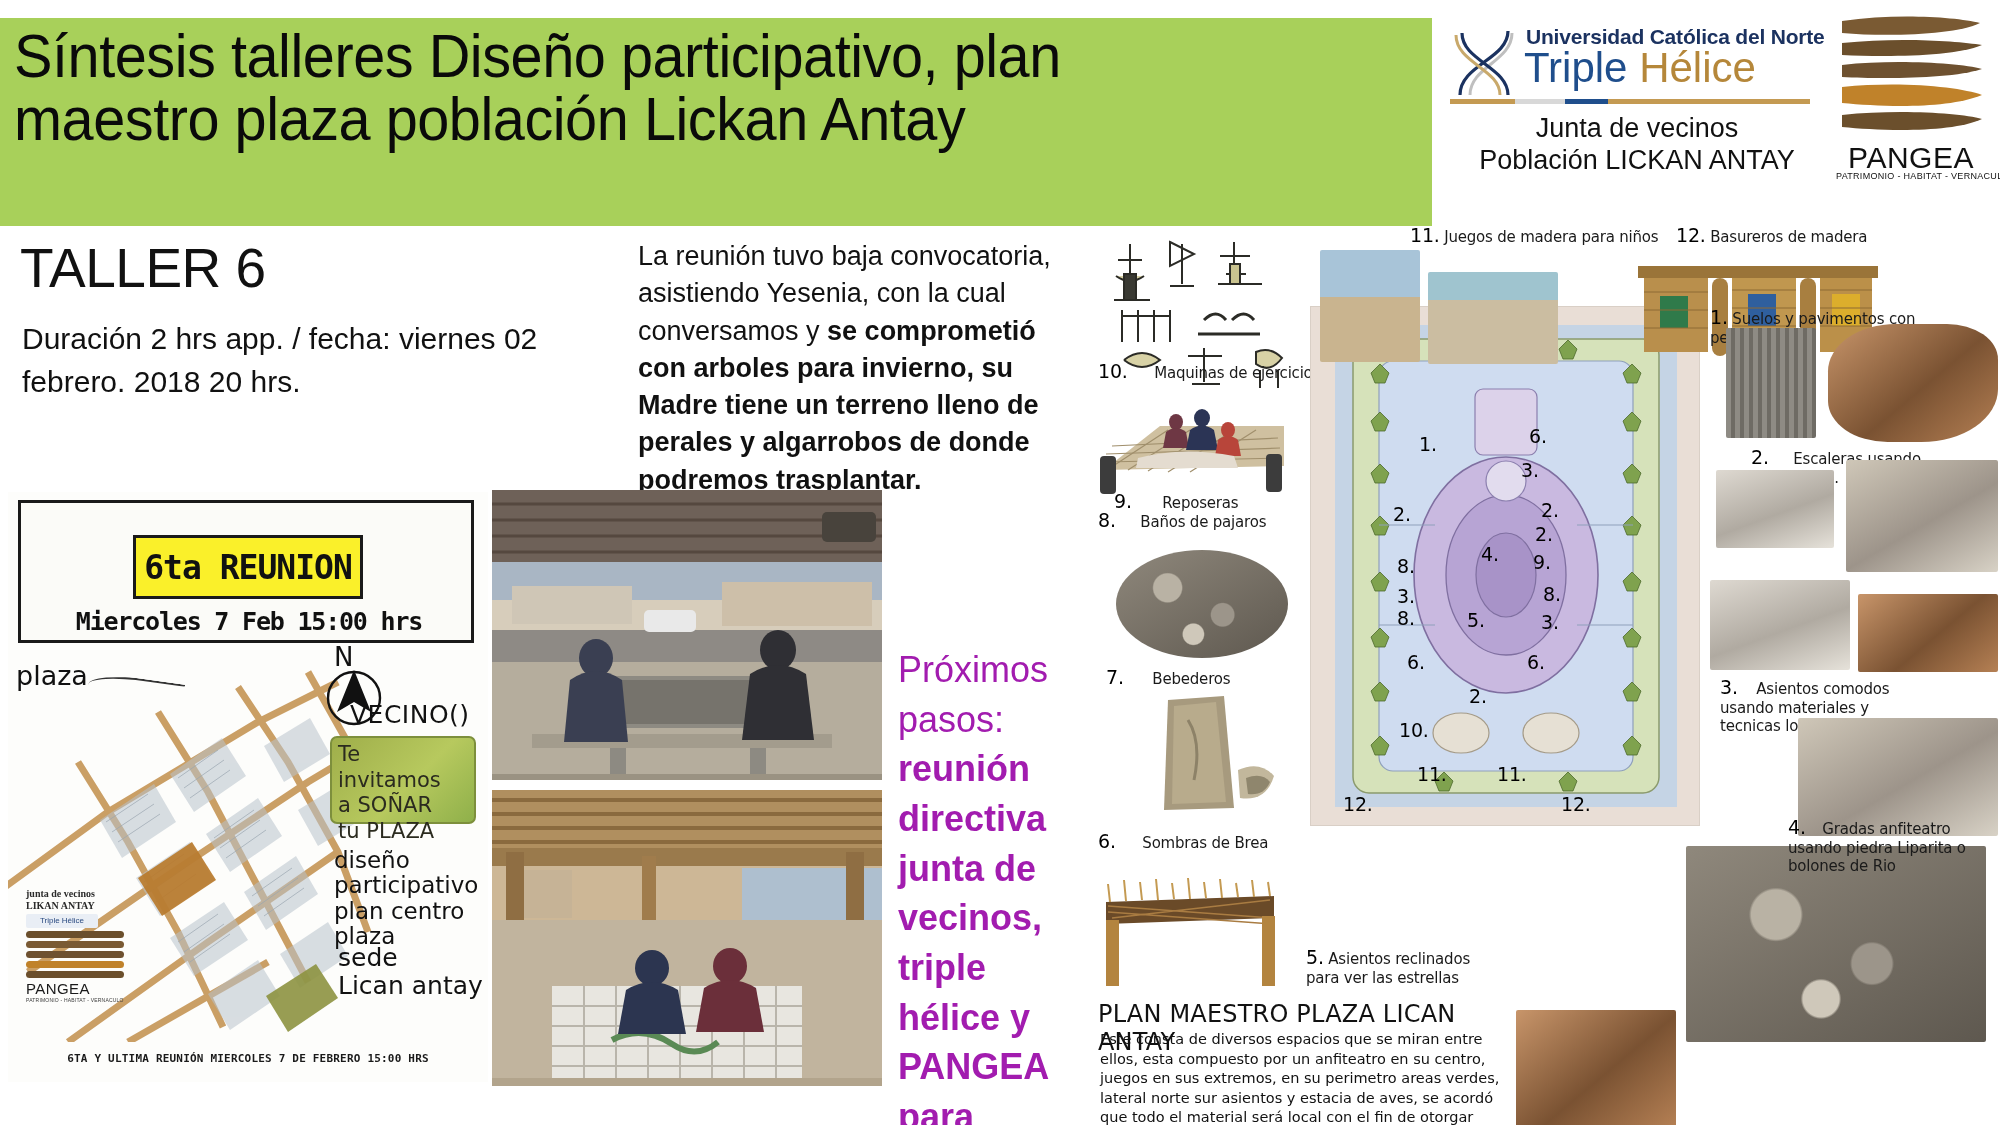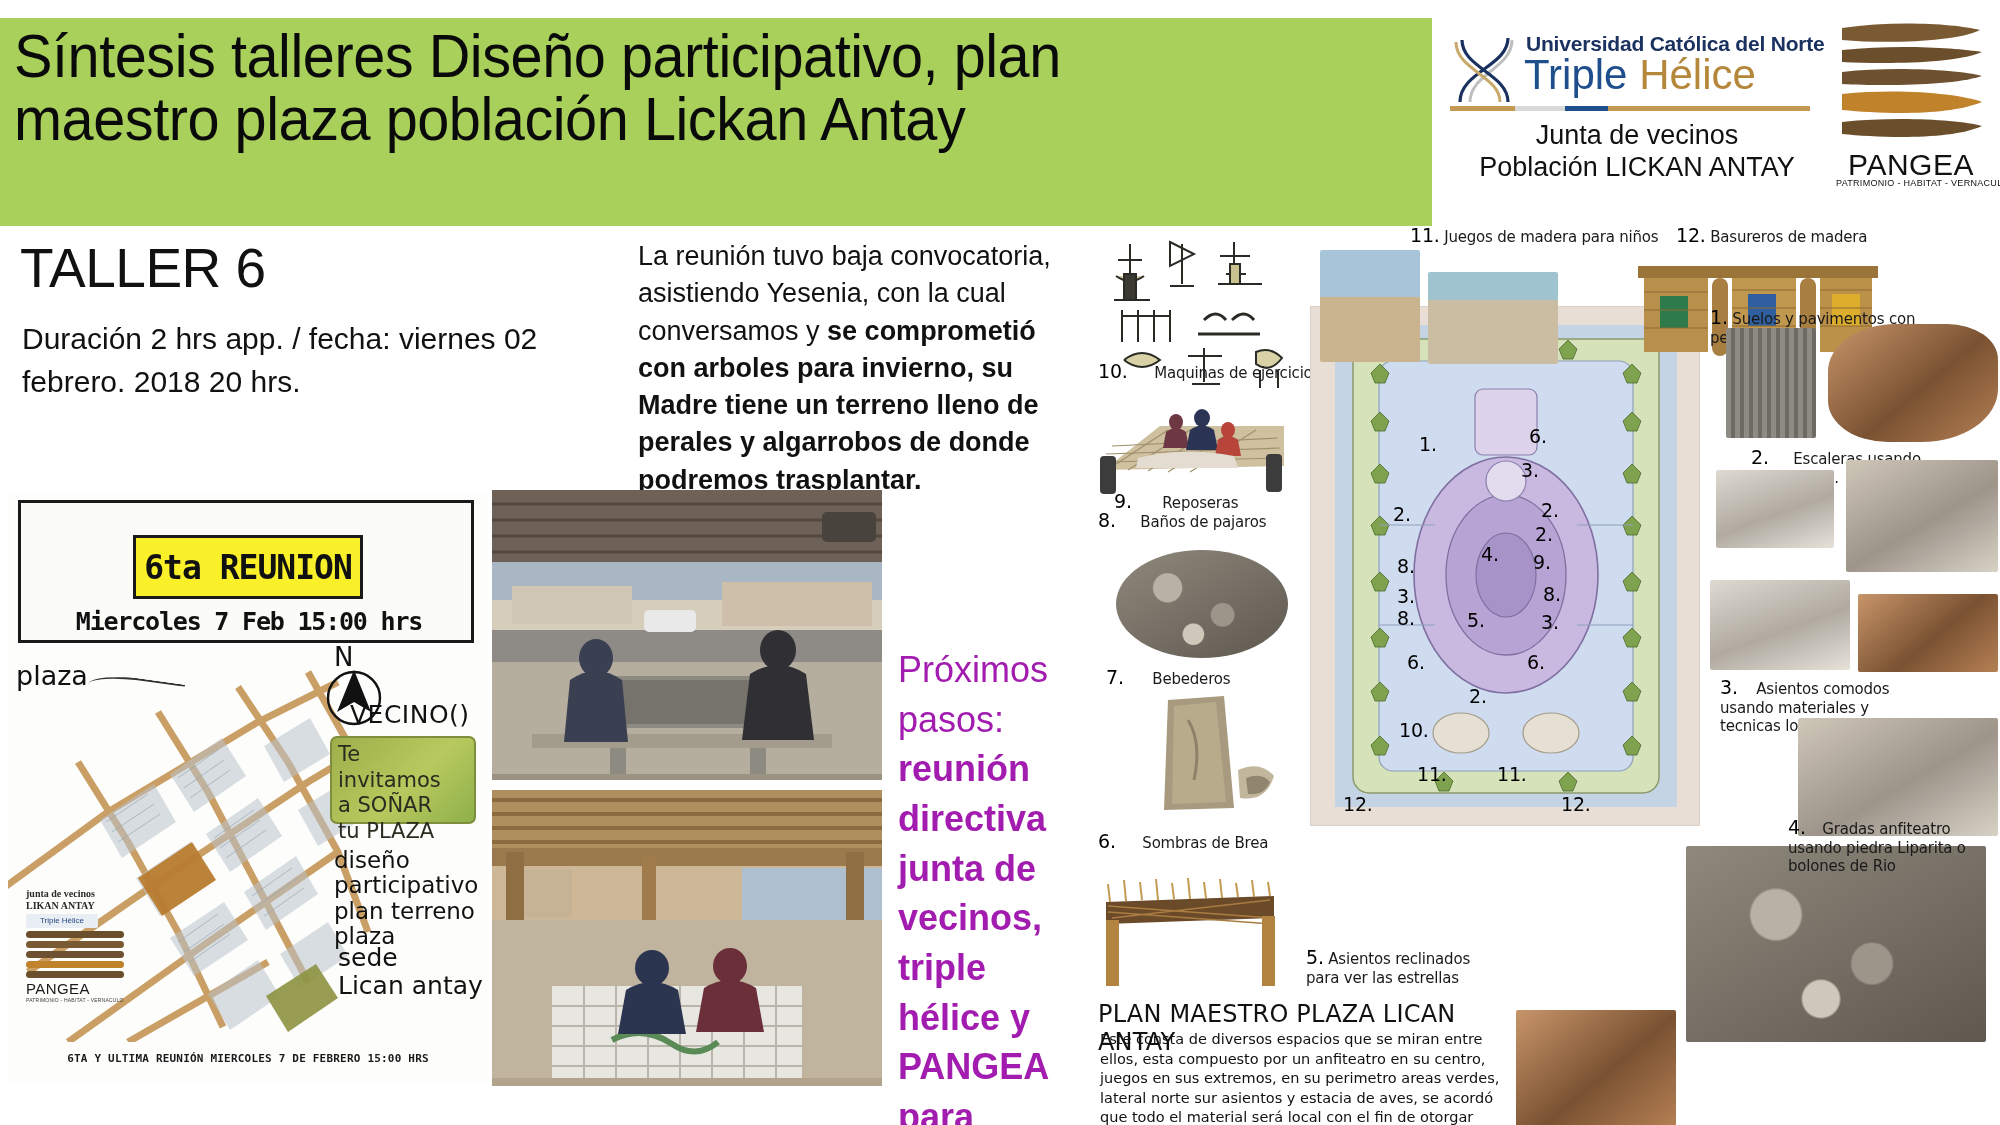--- a/index.html
+++ b/index.html
@@ -19,21 +19,21 @@
     padding: 6px 14px 0 14px;
   }
   .title-line {
     font-family: "Liberation Sans", sans-serif;
     font-size: 62px; line-height: 1.02; color: #0a0a0a;
     font-weight: 400; letter-spacing: -0.5px;
     transform: scaleX(0.93); transform-origin: left center;
     white-space: nowrap;
   }
   .header-right {
-    position: absolute; left: 1432px; top: 8px;
+    position: absolute; left: 1432px; top: 1px;
     width: 568px; height: 228px; background: #fff;
   }
   .uc-logo {
     position: absolute; left: 18px; top: 18px; width: 360px; height: 90px;
   }
   .uc-logo .helix { position: absolute; left: 0; top: 6px; width: 70px; height: 74px; }
   .uc-logo .uc-line1 {
     position: absolute; left: 76px; top: 6px;
     font-size: 21px; color: #1b3260; font-weight: 600; white-space: nowrap;
     letter-spacing: -0.2px;
@@ -309,21 +309,21 @@
 
     <div class="green-box">
       <div>Te invitamos</div>
       <div>a SOÑAR</div>
       <div>tu PLAZA</div>
     </div>
 
     <div class="lbl-diseno">
       <div>diseño</div>
       <div>participativo</div>
-      <div>plan terreno</div>
+      <div>plan centro</div>
       <div>plaza</div>
     </div>
 
     <div class="lbl-sede">
       <div>sede</div>
       <div>Lican antay</div>
     </div>
 
     <div class="flyer-logos">
       <div class="fl-jv">

